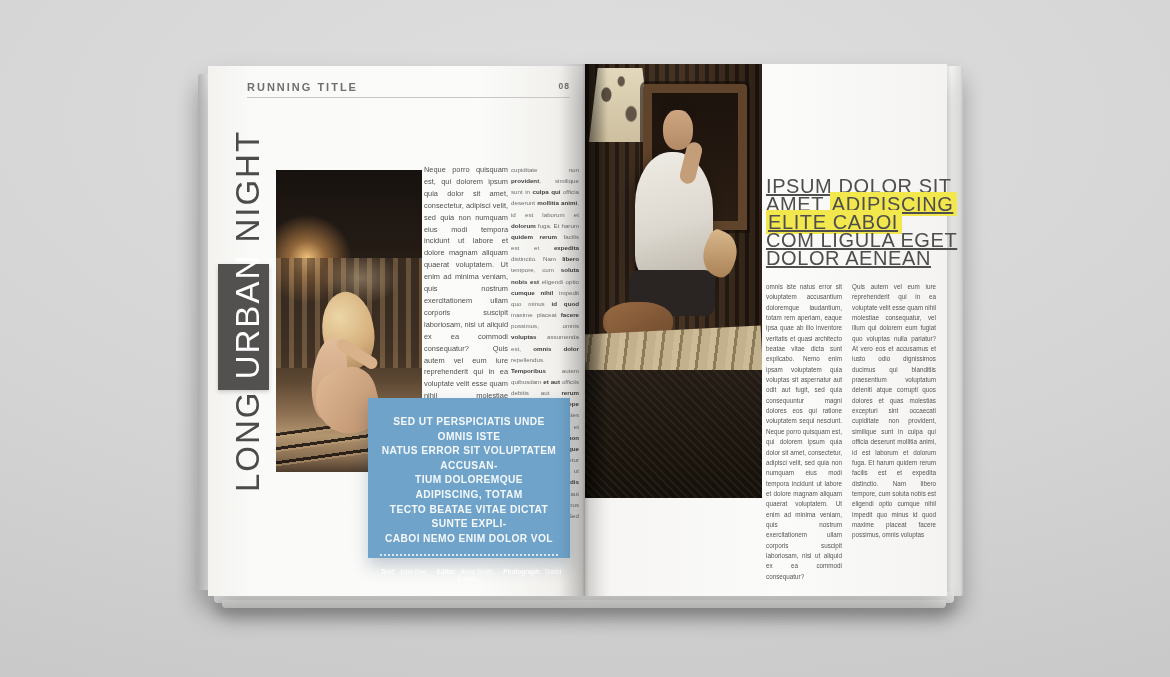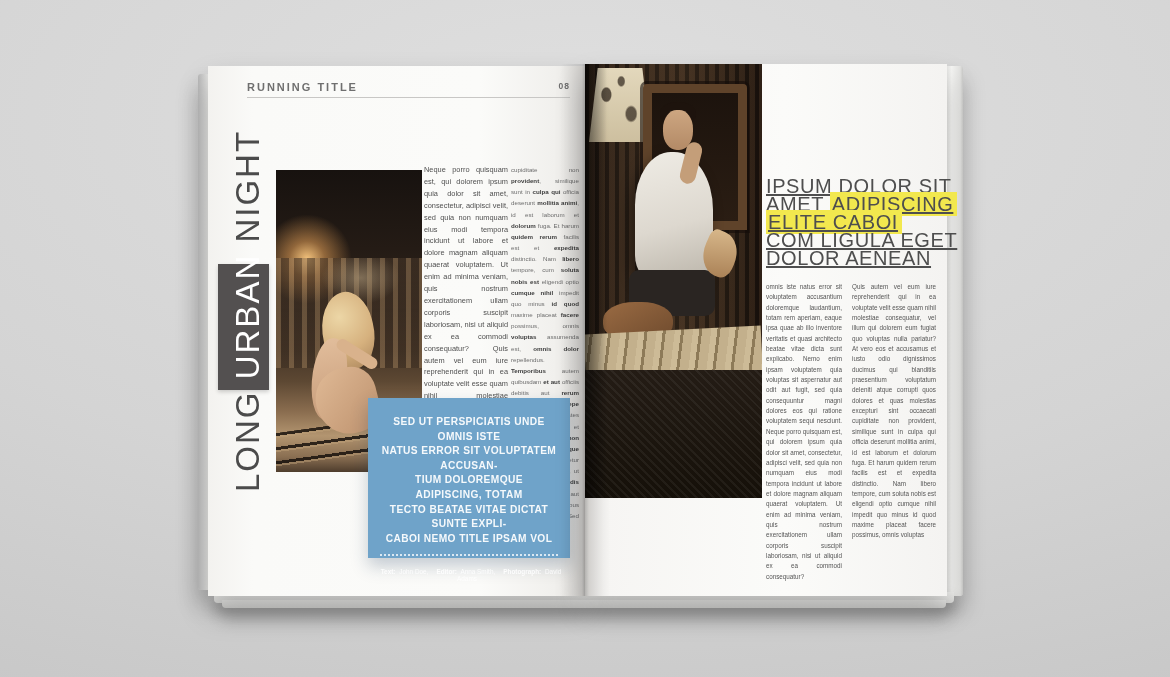--- a/index.html
+++ b/index.html
@@ -133,21 +133,21 @@
 
     <div class="abs colstxt col1-left">Neque porro quisquam est, qui dolorem ipsum quia dolor sit amet, consectetur, adipisci velit, sed quia non numquam eius modi tempora incidunt ut labore et dolore magnam aliquam quaerat voluptatem. Ut enim ad minima veniam, quis nostrum exercitationem ullam corporis suscipit laboriosam, nisi ut aliquid ex ea commodi consequatur? Quis autem vel eum iure reprehenderit qui in ea voluptate velit esse quam nihil molestiae consequatur, vel illum qui dolorem eum fugiat quo voluptas nulla pariatur? At vero eos et accusamus et iusto odio dignissimos ducimus qui blanditiis praesentium voluptatum deleniti atque corrupti quos dolores et quas molestias excepturi sint occaecati</div>
     <div class="abs colstxt col2-left">cupiditate non <b>provident</b>, similique sunt in <b>culpa qui</b> officia deserunt <b>mollitia animi</b>, id est laborum et <b>dolorum</b> fuga. Et harum <b>quidem rerum</b> facilis est et <b>expedita</b> distinctio. Nam <b>libero</b> tempore, cum <b>soluta nobis est</b> eligendi optio <b>cumque nihil</b> impedit quo minus <b>id quod</b> maxime placeat <b>facere</b> possimus, omnis <b>voluptas</b> assumenda est, <b>omnis dolor</b> repellendus. <b>Temporibus</b> autem quibusdam <b>et aut</b> officiis debitis aut <b>rerum</b> necessitatibus <b>saepe eveniet</b> ut et voluptates <b>repudiandae</b> sint et molestiae <b>non</b> recusandae. <b>Itaque earum</b> rerum hic tenetur <b>a sapiente</b> delectus, ut aut <b>reiciendis</b> consequatur aut <b>perferendis</b> doloribus asperiores <b>repellat</b>. Sed ut perspiciatis <b>unde</b></div>
 
     <div class="abs bluebox">
       <div class="bb-lines" id="bb-lines">
           <div>SED UT PERSPICIATIS UNDE OMNIS ISTE</div>
           <div>NATUS ERROR SIT VOLUPTATEM ACCUSAN-</div>
           <div>TIUM DOLOREMQUE ADIPISCING, TOTAM</div>
           <div>TECTO BEATAE VITAE DICTAT SUNTE EXPLI-</div>
-          <div>CABOI NEMO TITLE IPSAM VOL</div>
+          <div>CABOI NEMO ENIM DOLOR VOL</div>
         </div>
       <div class="bb-dots"></div>
       <div class="bb-credits" id="bb-credits"><span class="credit"><b>Text:</b><span> John Doe,</span></span><span class="credit"><b>Editor:</b><span> Anna Smith,</span></span><span class="credit"><b>Photograph:</b><span> David Adams</span></span></div>
     </div>
   </div>
 
   <div class="abs page page-right">
     <div class="abs photo photo-right">
       <div class="abs p2-wall"></div>
       <div class="abs p2-shade"></div>

